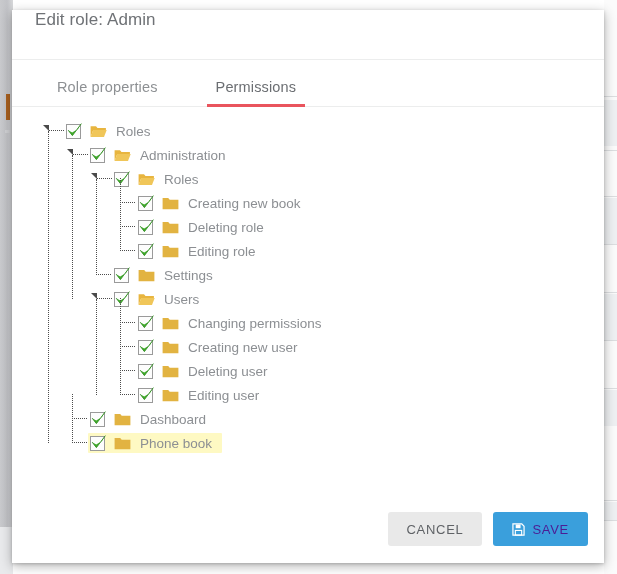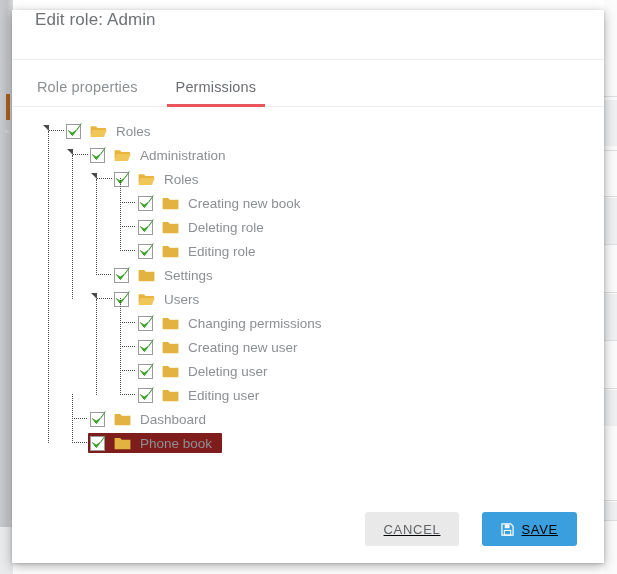--- a/index.html
+++ b/index.html
@@ -102,20 +102,21 @@
     box-sizing: border-box;
   }
   .tab {
     font-size: 14.5px;
     color: #8d9093;
     padding: 0 0 11px 0;
     margin-right: 38px;
     position: relative;
     cursor: pointer;
     letter-spacing: 0.15px;
+    margin-left: 20px;
   }
   .tab.active {
     color: #6b6e72;
   }
   .tab.active::after {
     content: "";
     position: absolute;
     left: -9px;
     right: -9px;
     bottom: -1px;
@@ -216,45 +217,44 @@
     margin-right: 9px;
     position: relative;
   }
   .folder svg { display: block; }
 
   .label {
     line-height: 15px;
     padding-right: 4px;
   }
   .tree-row.selected .hl {
-    background: #7f1d1d;
+    background: #fef9c3;
   }
   .hl {
     display: flex;
     align-items: center;
     height: 20px;
     padding: 0 6px 0 2px;
     margin-left: -2px;
     border-radius: 1px;
   }
 
   
   .modal-footer {
     position: absolute;
     left: 0;
     bottom: 0;
     width: 100%;
     height: 68px;
     display: flex;
     align-items: center;
     justify-content: flex-end;
-    padding-right: 27px;
+    padding-right: 16px;
     box-sizing: border-box;
     background: #ffffff;
-    text-decoration: underline;
   }
   .btn {
     border: none;
     cursor: pointer;
     font-family: "Liberation Sans", sans-serif;
     font-size: 13px;
     letter-spacing: 0.7px;
     border-radius: 3px;
     height: 34px;
     display: inline-flex;
@@ -262,23 +262,22 @@
     justify-content: center;
   }
   .btn-cancel {
     background: #e9e9e9;
     color: #5f6266;
     padding: 0 19px;
     margin-right: 11px;
   }
   .btn-save {
     background: #3a9fdc;
-    color: #000000;
+    color: #4c1d95;
     padding: 0 19px;
-    margin-left: 12px;
   }
   .btn-save .save-icon {
     margin-right: 7px;
     display: inline-flex;
     align-items: center;
   }
 </style>
 </head>
 <body>
 

